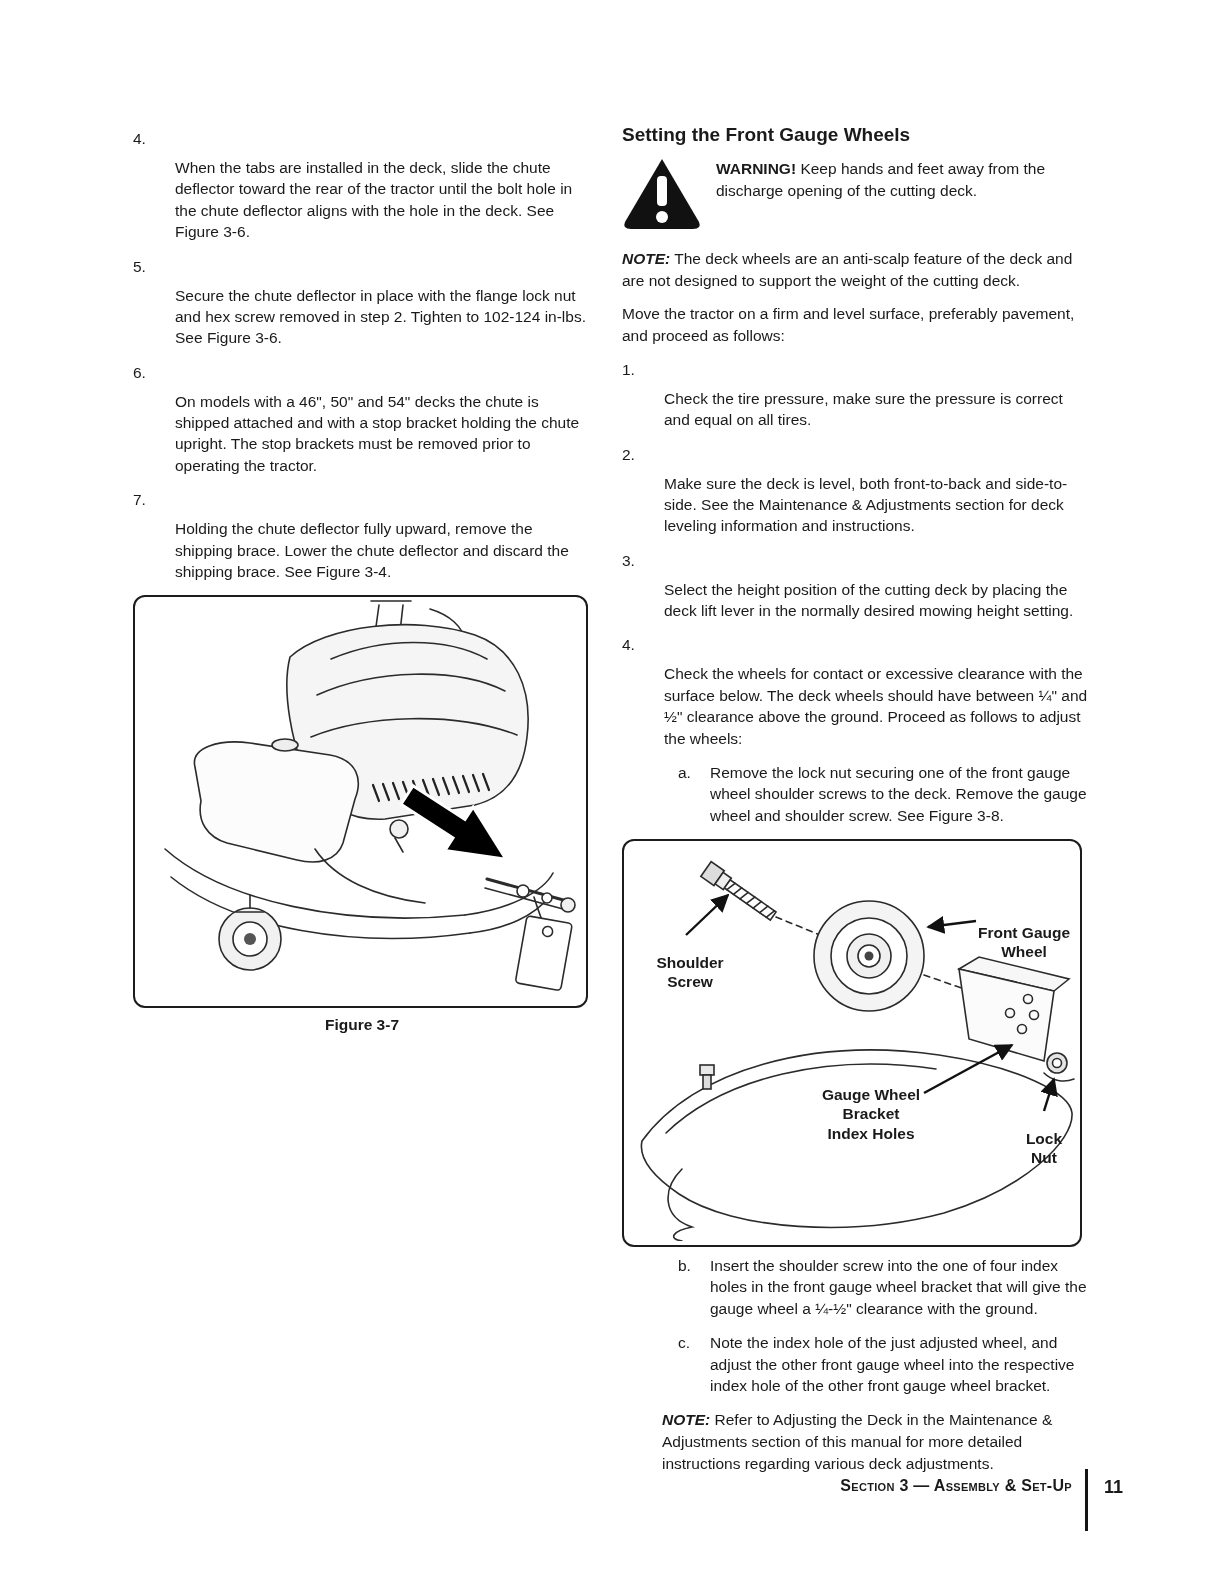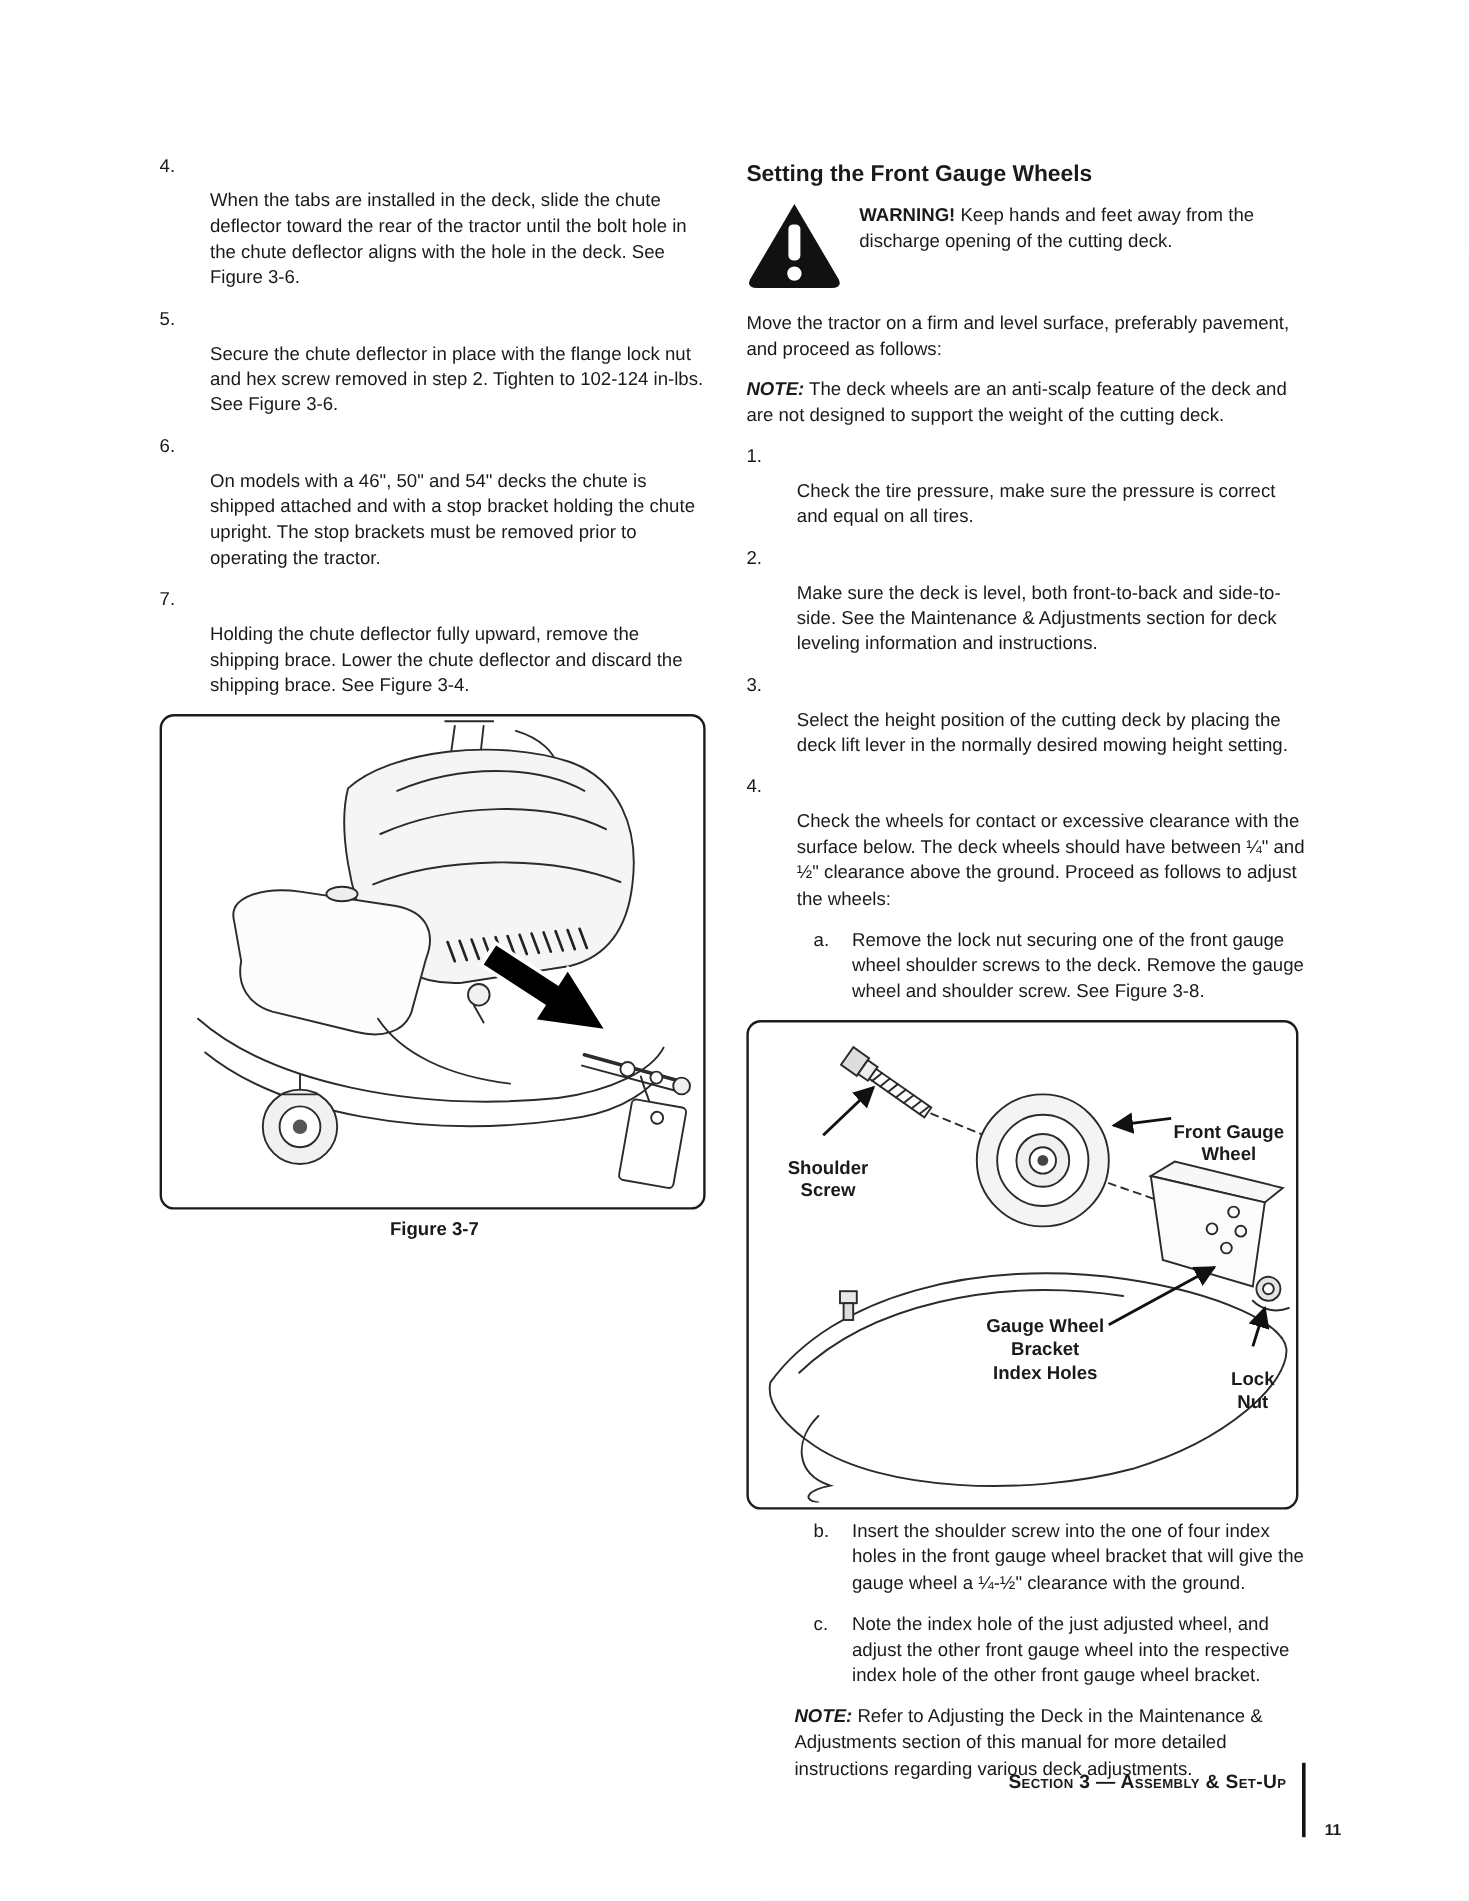--- a/index.html
+++ b/index.html
@@ -6,38 +6,38 @@
   .page{position:relative;width:1224px;height:1584px;background:#ffffff;
         font-family:"Liberation Sans","DejaVu Sans",sans-serif;color:#1a1a1a;overflow:hidden;}
   .col-left{position:absolute;left:133px;top:128px;width:458px;}
   .col-right{position:absolute;left:622px;top:124px;width:468px;}
   .item{display:flex;margin-bottom:13px;font-size:15.5px;line-height:1.38;}
   .item .num{width:42px;flex:none;}
   .item .txt{flex:1;margin-top:29px;}
   .sub-item{display:flex;margin-left:56px;margin-bottom:13px;font-size:15.5px;line-height:1.38;}
   .sub-item .letter{width:32px;flex:none;}
   .sub-item .txt{flex:1;}
-  .heading{margin:11px 0 10px 0;font-size:19px;font-weight:bold;}
+  .heading{margin:0 0 10px 0;font-size:19px;font-weight:bold;}
   .warning-row{display:flex;gap:14px;margin:4px 0 18px 0;}
   .warn-icon{flex:none;}
   .warn-text{margin:2px 0 0 0;font-size:15.5px;line-height:1.4;}
   .b{font-weight:bold;margin-top:35px;}
   .para{margin:0 0 12px 0;font-size:15.5px;line-height:1.4;}
   .note-label{font-weight:bold;font-style:italic;}
   .indented{margin-left:40px;}
   .figure-box{border:2px solid #1c1c1c;border-radius:12px;background:#fff;position:relative;}
   .fig1{width:451px;height:409px;margin:4px 0 8px 0;}
   .fig2{width:456px;height:404px;margin:4px 0 8px 0;}
   .fig-caption{text-align:center;font-weight:bold;font-size:15.5px;margin:0 0 16px 0;}
   .fig-label{position:absolute;font-weight:bold;font-size:15.5px;line-height:1.25;
              white-space:pre-line;text-align:center;margin-top:16px;}
   .footer-title{position:absolute;right:152px;top:1477px;font-weight:bold;font-size:16px;
                 font-variant:small-caps;letter-spacing:.3px;}
   .footer-bar{position:absolute;left:1085px;top:1469px;width:3px;height:62px;background:#141414;}
-  .footer-page{position:absolute;left:1104px;top:1477px;font-weight:bold;font-size:13px;margin-top:40px;}
+  .footer-page{position:absolute;left:1104px;top:1477px;font-weight:bold;font-size:18px;}
   svg{display:block;}
 </style>
 </head>
 <body>
 
 <div class="page">
 
   <div class="col-left">
 
     <div class="item">
@@ -118,26 +118,26 @@
         <path d="M40 3 L77 66 Q80 73 71 73 L9 73 Q0 73 3 66 Z" fill="#111"></path>
         <rect x="35" y="20" width="10" height="30" rx="4" fill="#fff"></rect>
         <circle cx="40" cy="61" r="6" fill="#fff"></circle>
       </svg>
       <p class="warn-text">
         <span class="b">WARNING!</span>
         <span>Keep hands and feet away from the discharge opening of the cutting deck.</span>
       </p>
     </div>
 
-    <p class="para">Move the tractor on a firm and level surface, preferably pavement, and proceed as follows:</p>
-
     <p class="para">
       <span class="note-label">NOTE:</span>
       <span>The deck wheels are an anti-scalp feature of the deck and are not designed to support the weight of the cutting deck.</span>
     </p>
+
+    <p class="para">Move the tractor on a firm and level surface, preferably pavement, and proceed as follows:</p>
 
     <div class="item">
       <span class="num">1.</span>
       <span class="txt">Check the tire pressure, make sure the pressure is correct and equal on all tires.</span>
     </div>
     <div class="item">
       <span class="num">2.</span>
       <span class="txt">Make sure the deck is level, both front-to-back and side-to-side. See the Maintenance &amp; Adjustments section for deck leveling information and instructions.</span>
     </div>
     <div class="item">

